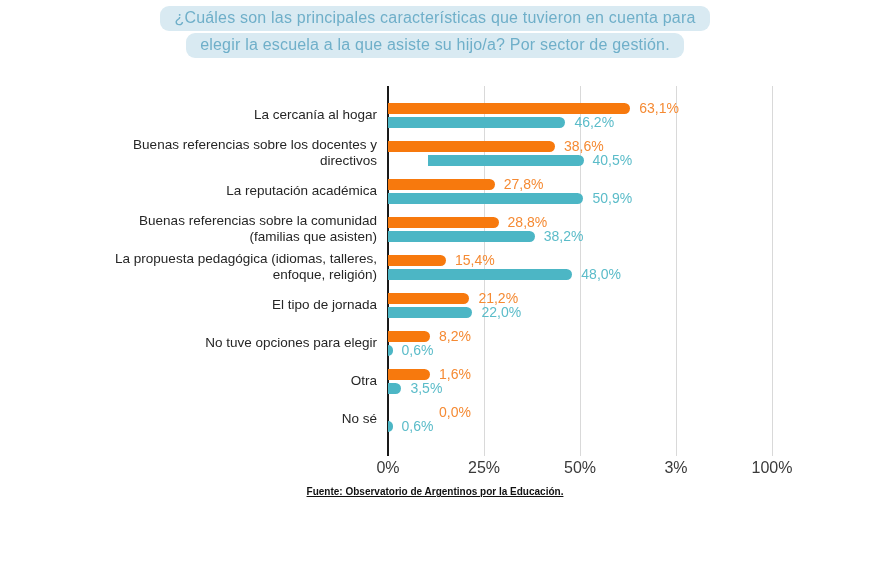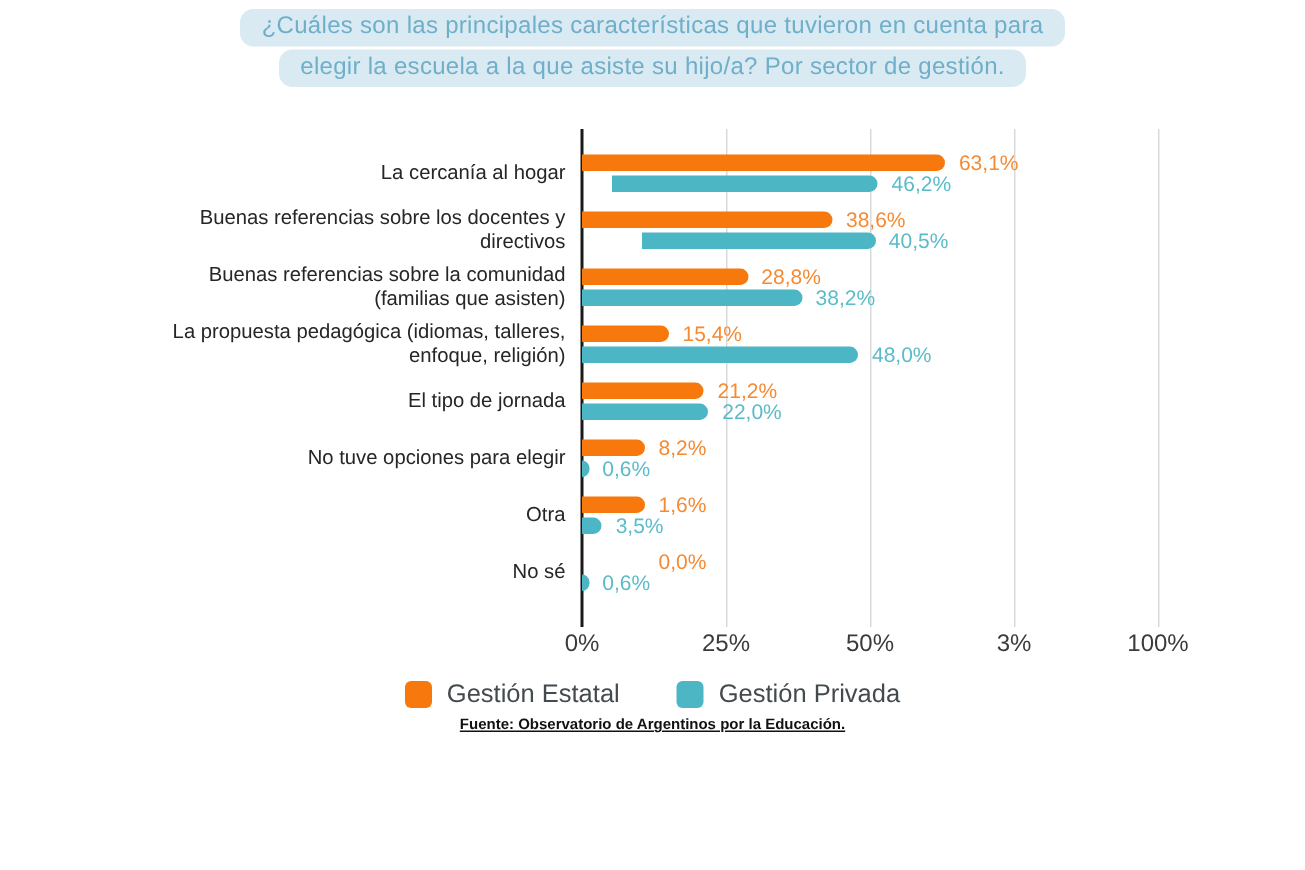--- a/index.html
+++ b/index.html
@@ -147,34 +147,45 @@
         <div class="gridline" style="left: 471.5px;"></div>
         <div class="gridline" style="left: 567.5px;"></div>
         <div class="gridline" style="left: 663.5px;"></div>
         <div class="gridline" style="left: 759.5px;"></div>
         <div class="row">
           <div class="cat-label">La cercanía al hogar</div>
           <div class="bar-group">
             <div class="bar s0" style="width: 242.304px;">
               <span class="val s0">63,1%</span>
             </div>
-            <div class="bar s1" style="width: 177.408px; margin-left: 20px;">
+            <div class="bar s1" style="width: 177.408px;">
               <span class="val s1">46,2%</span>
             </div>
           </div>
         </div>
         <div class="row">
           <div class="cat-label">Buenas referencias sobre los docentes y
 directivos</div>
           <div class="bar-group">
             <div class="bar s0" style="width: 167px;">
               <span class="val s0">38,6%</span>
             </div>
             <div class="bar s1" style="width: 155.52px; margin-left: 40px;">
               <span class="val s1">40,5%</span>
+            </div>
+          </div>
+        </div>
+        <div class="row">
+          <div class="cat-label">La reputación académica</div>
+          <div class="bar-group">
+            <div class="bar s0" style="width: 106.752px;">
+              <span class="val s0">27,8%</span>
+            </div>
+            <div class="bar s1" style="width: 195.456px;">
+              <span class="val s1">50,9%</span>
             </div>
           </div>
         </div>
         <div class="row">
           <div class="cat-label">Buenas referencias sobre la comunidad
 (familias que asisten)</div>
           <div class="bar-group">
             <div class="bar s0" style="width: 110.592px;">
               <span class="val s0">28,8%</span>
             </div>
@@ -242,28 +253,18 @@
       </div>
     <div class="axis-labels" id="axis">
         <span class="tick" style="left: 0px;">0%</span>
         <span class="tick" style="left: 96px;">25%</span>
         <span class="tick" style="left: 192px;">50%</span>
         <span class="tick" style="left: 288px;">3%</span>
         <span class="tick" style="left: 384px;">100%</span>
       </div>
   </div>
 
-  <div class="legend">
-    <div class="legend-item">
-      <span class="swatch" id="swatch0" style="background: rgb(247, 121, 13);"></span>
-      <span class="legend-label">Gestión Estatal</span>
-    </div>
-    <div class="legend-item">
-      <span class="swatch" id="swatch1" style="background: rgb(76, 182, 197);"></span>
-      <span class="legend-label">Gestión Privada</span>
-    </div>
-  </div>
 
   <div class="footer">
     <span>Fuente: Observatorio de Argentinos por la Educación.</span>
   </div>
 
 </div>
 
 </body></html>

